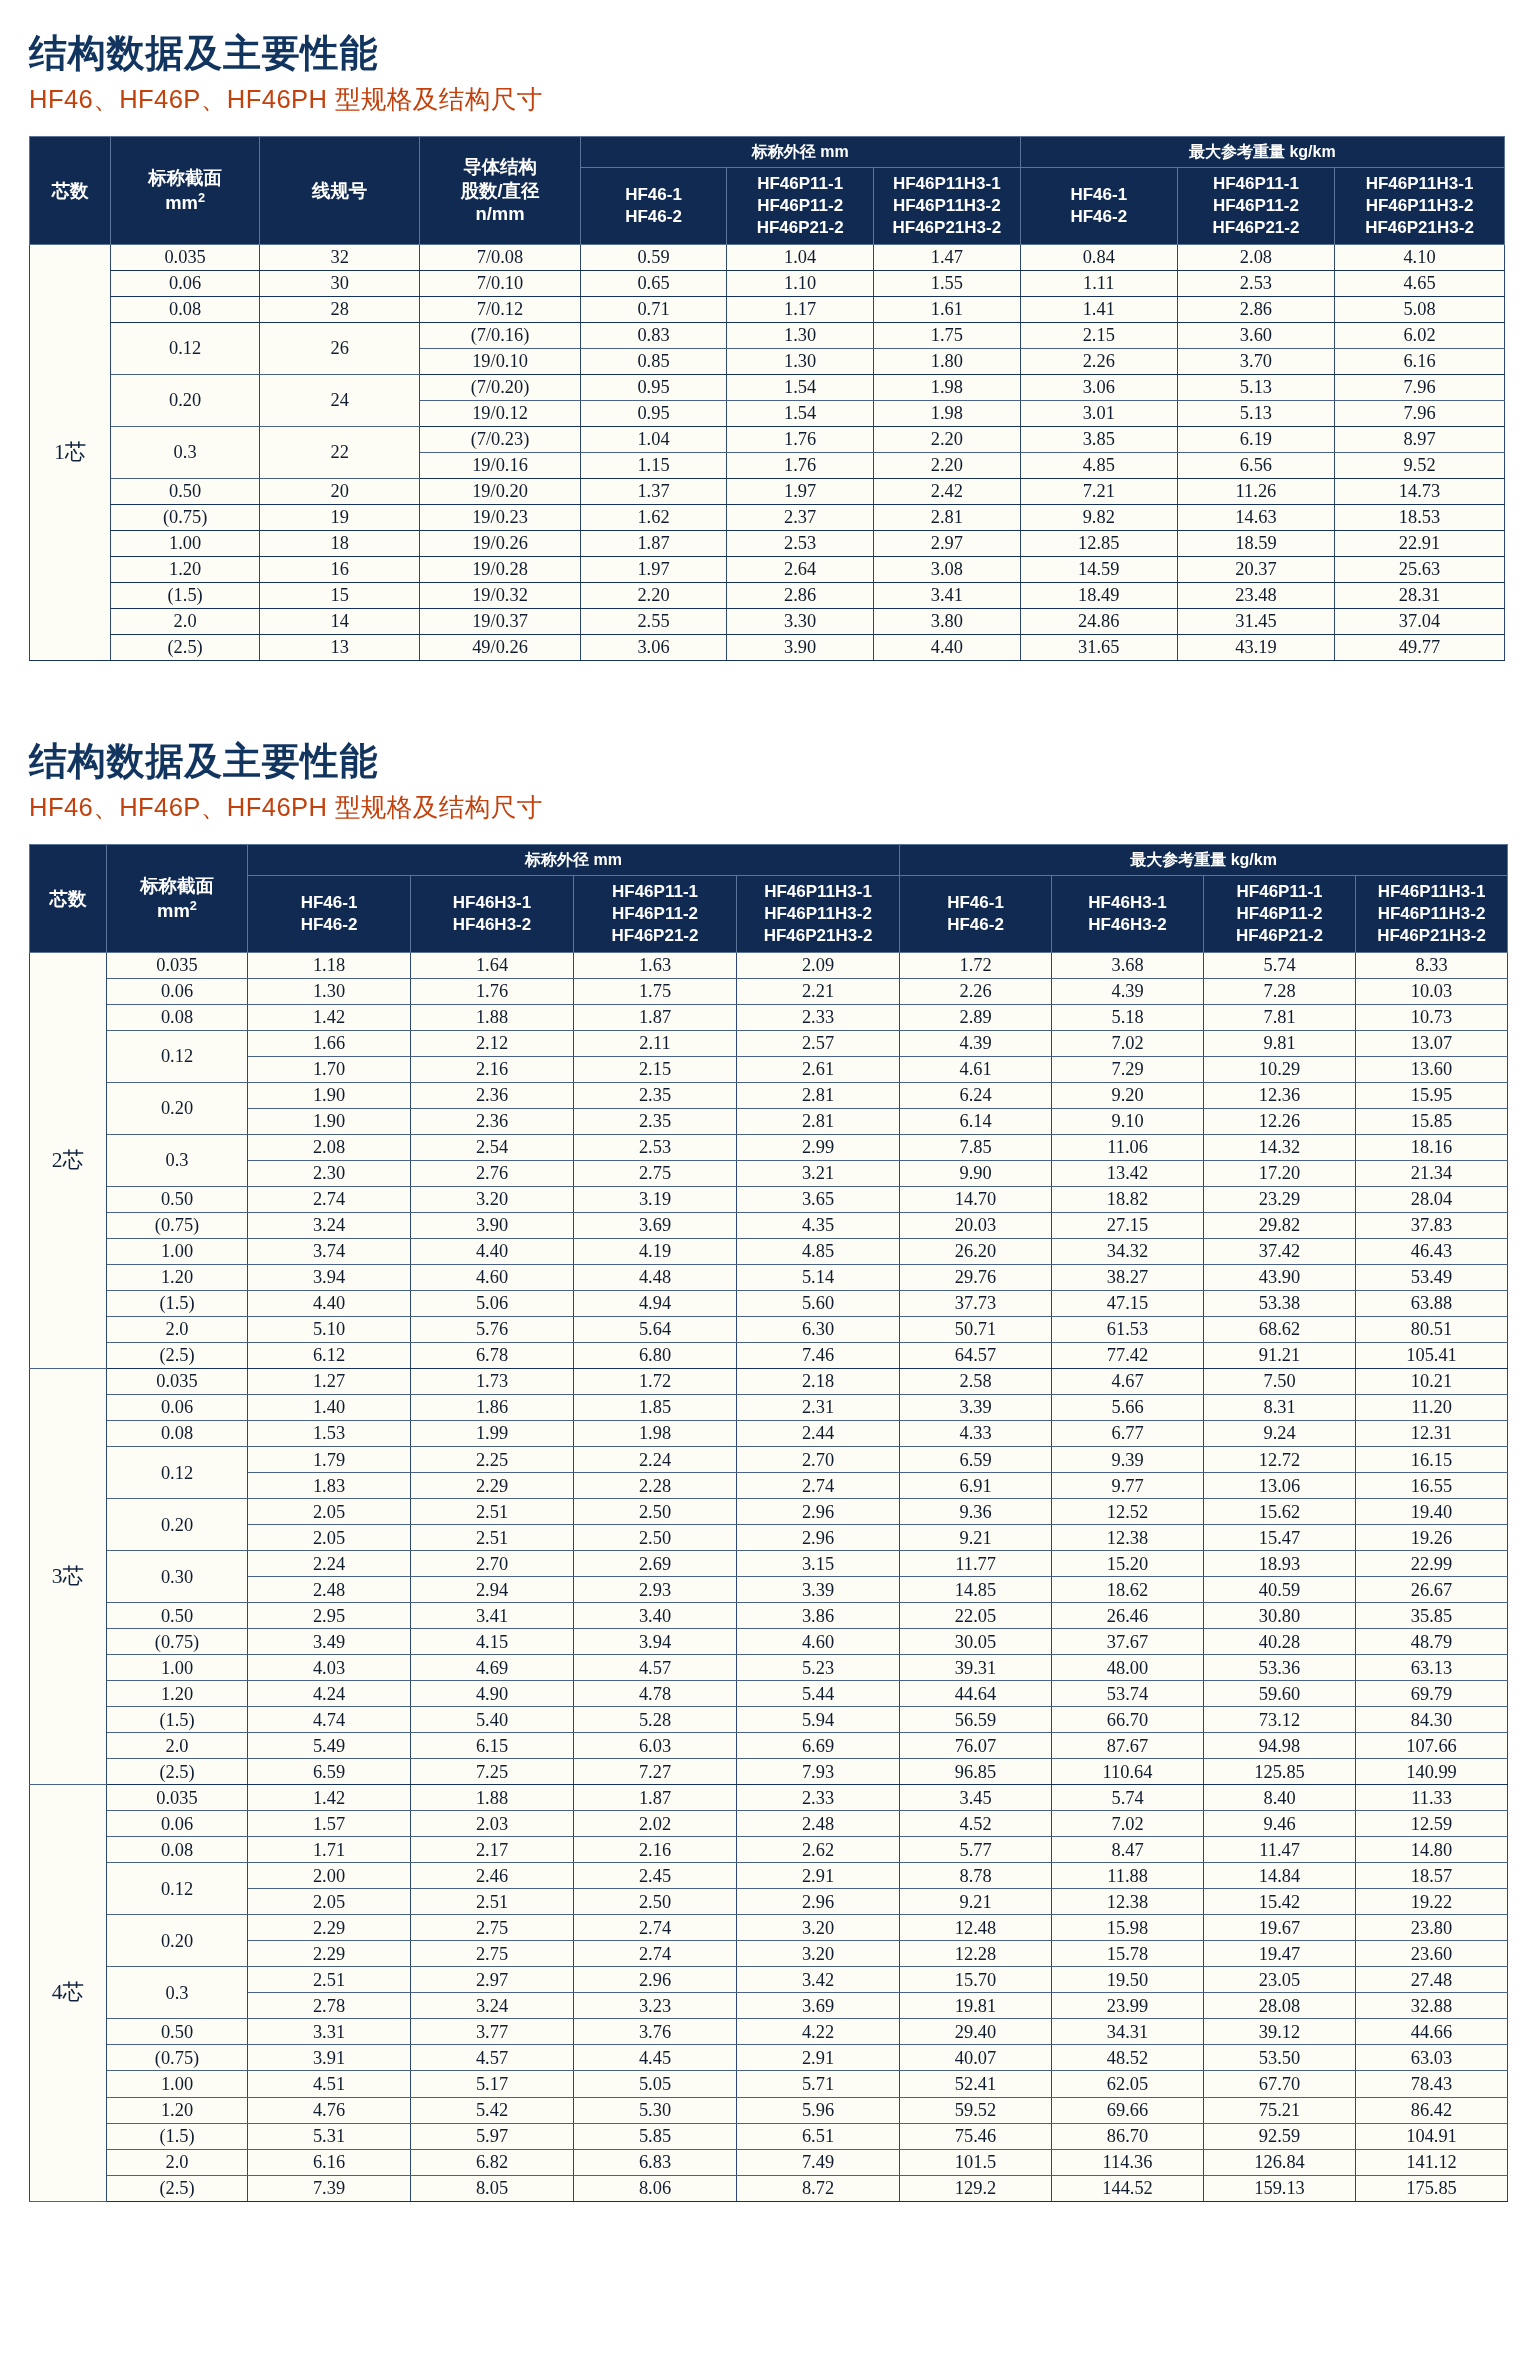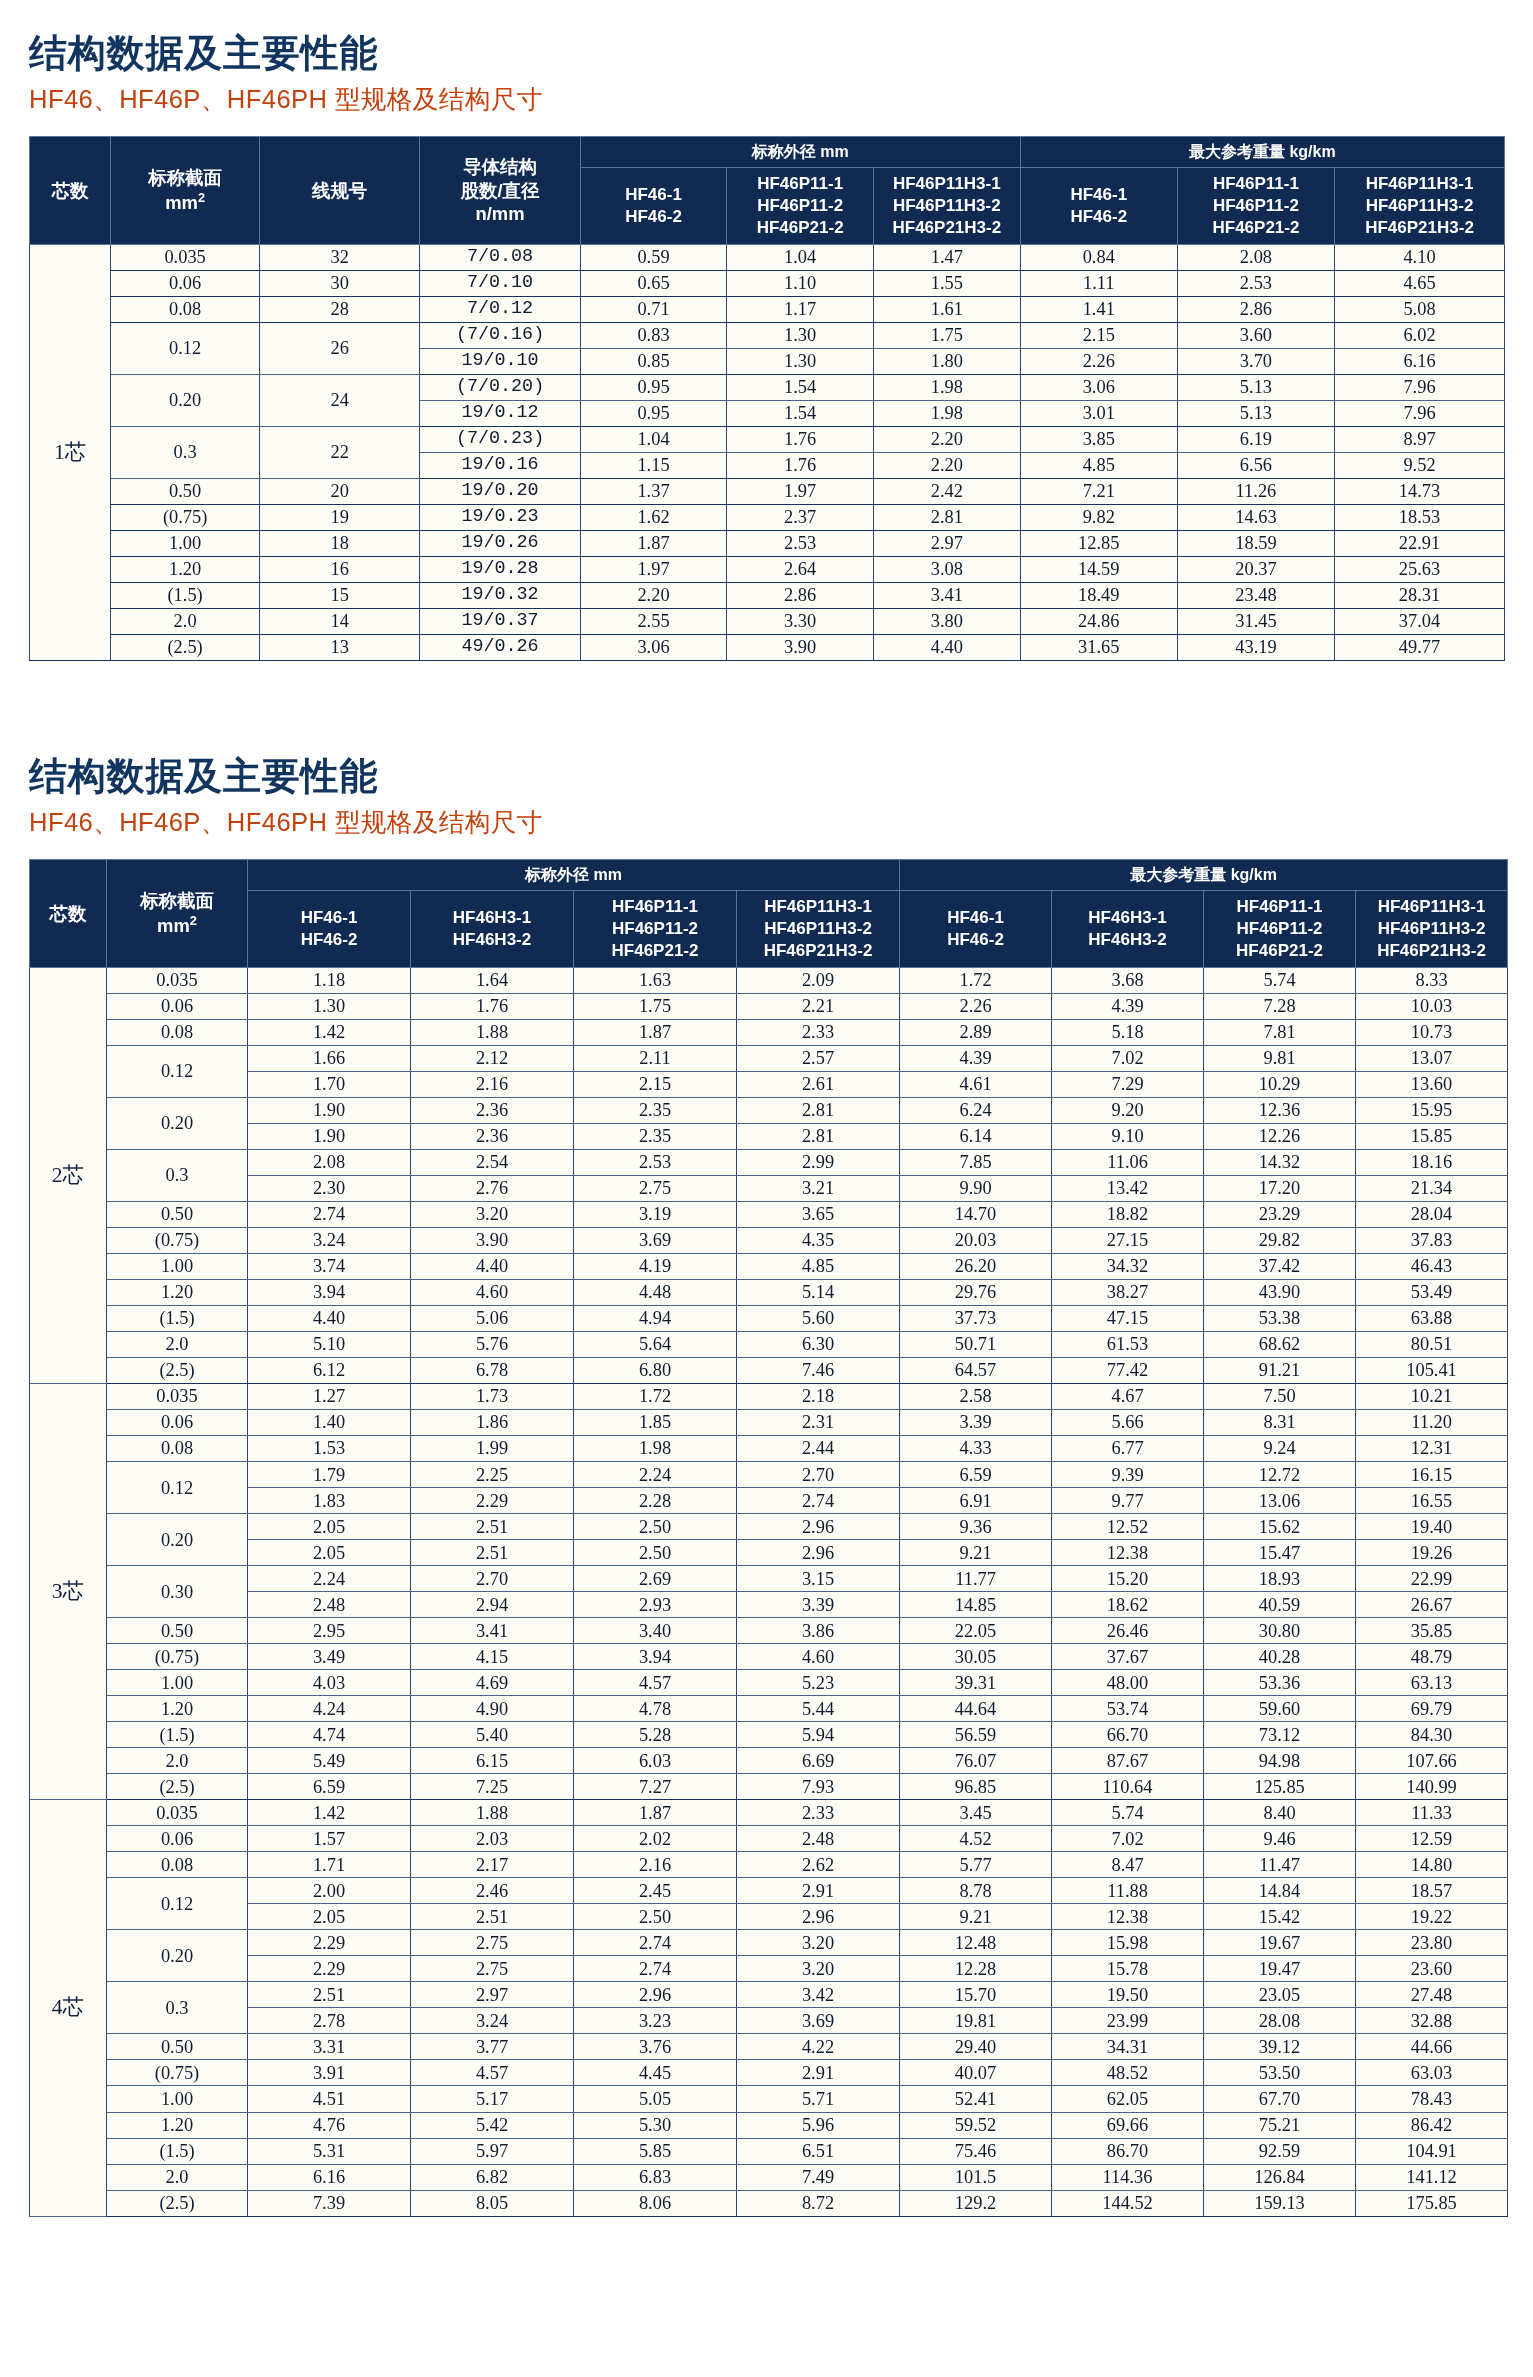--- a/index.html
+++ b/index.html
@@ -6,21 +6,21 @@
   html, body { margin:0; padding:0; }
   body {
     width:1533px;
     background:#ffffff;
     font-family:"Liberation Sans","DejaVu Sans",sans-serif;
     color:#17305c;
     -webkit-font-smoothing:antialiased;
   }
   .page { padding: 24px 29px 32px 29px; }
 
-  .section { margin-bottom: 16px; }
+  .section { margin-bottom: 1px; }
   .sec-gap { height: 70px; }
 
   h1.title {
     font-size: 38px;
     font-weight: bold;
     color:#12355f;
     margin: 8px 0 9.6px 0;
     letter-spacing: 0.8px;
     line-height: 1.12;
   }
@@ -69,21 +69,21 @@
     font-family:"Liberation Serif","DejaVu Serif",serif;
     white-space: nowrap;
   }
   table.spec td.core {
     font-size: 21.6px;
     font-weight: normal;
     font-family:Liberation Serif, serif;
     color:#10223d;
     border-right:0.8px solid #2c4773;
   }
-  table.spec td.sub { font-family:Liberation Mono, monospace; }
+  table.spec td.sub { font-family:Liberation Serif, serif; }
   table.spec tr.thick td { border-bottom: 1.6px solid #16325c; }
 </style>
 </head>
 <body>
 
 <div class="page">
 
   <div class="section">
     <h1 class="title">结构数据及主要性能</h1>
     <h2 class="subtitle">HF46、HF46P、HF46PH 型规格及结构尺寸</h2>

